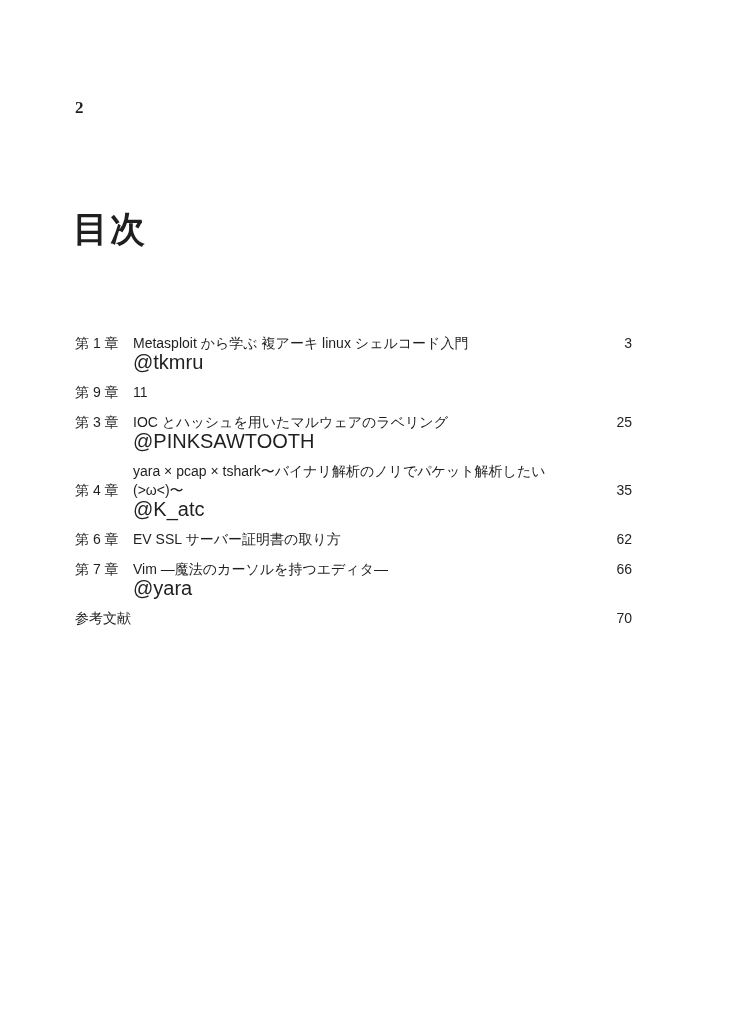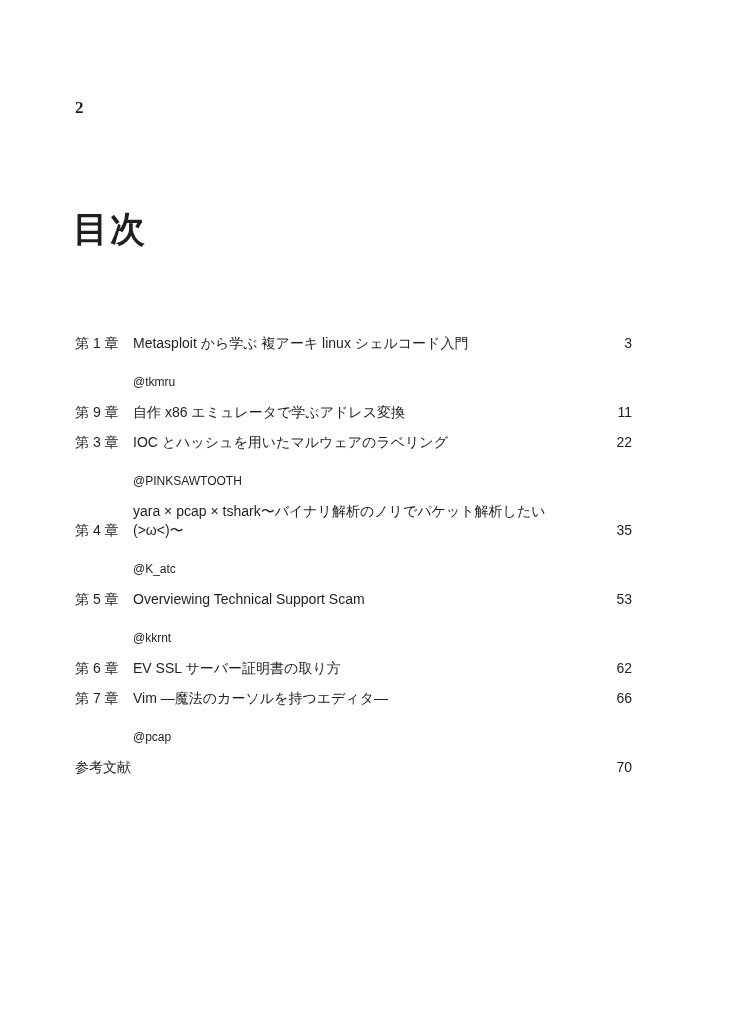--- a/index.html
+++ b/index.html
@@ -56,22 +56,22 @@
   .chapter-title {
     flex: 1 1 auto;
     padding-right: 18px;
   }
   .chapter-page {
     flex: none;
     text-align: right;
   }
   .toc-author {
     margin-left: 58px;
-    margin-top: 20px;
-    font-size: 12px;
+    margin-top: 0;
+    font-size: 20px;
     line-height: 19px;
   }
   .ref-title {
     flex: 1 1 auto;
     padding-right: 18px;
   }
 </style>
 </head>
 <body>
 
@@ -88,67 +88,58 @@
         <span class="chapter-label">第 1 章</span>
         <span class="chapter-title">Metasploit から学ぶ 複アーキ linux シェルコード入門</span>
         <span class="chapter-page">3</span>
       </div>
       <div class="toc-author">@tkmru</div>
     </div>
 
     <div class="toc-entry">
       <div class="toc-row">
         <span class="chapter-label">第 9 章</span>
-        <span class="chapter-title">自作 x86 エミュレータで学ぶアドレス変換</span>
         <span class="chapter-page">11</span>
       </div>
     </div>
 
     <div class="toc-entry">
       <div class="toc-row">
         <span class="chapter-label">第 3 章</span>
         <span class="chapter-title">IOC とハッシュを用いたマルウェアのラベリング</span>
-        <span class="chapter-page">22</span>
+        <span class="chapter-page">25</span>
       </div>
       <div class="toc-author">@PINKSAWTOOTH</div>
     </div>
 
     <div class="toc-entry">
       <div class="toc-row">
         <span class="chapter-label">第 4 章</span>
         <span class="chapter-title">yara × pcap × tshark〜バイナリ解析のノリでパケット解析したい (&gt;ω&lt;)〜</span>
         <span class="chapter-page">35</span>
       </div>
       <div class="toc-author">@K_atc</div>
     </div>
 
-    <div class="toc-entry">
-      <div class="toc-row">
-        <span class="chapter-label">第 5 章</span>
-        <span class="chapter-title">Overviewing Technical Support Scam</span>
-        <span class="chapter-page">53</span>
-      </div>
-      <div class="toc-author">@kkrnt</div>
-    </div>
 
     <div class="toc-entry">
       <div class="toc-row">
         <span class="chapter-label">第 6 章</span>
         <span class="chapter-title">EV SSL サーバー証明書の取り方</span>
         <span class="chapter-page">62</span>
       </div>
     </div>
 
     <div class="toc-entry">
       <div class="toc-row">
         <span class="chapter-label">第 7 章</span>
         <span class="chapter-title">Vim —魔法のカーソルを持つエディタ—</span>
         <span class="chapter-page">66</span>
       </div>
-      <div class="toc-author">@pcap</div>
+      <div class="toc-author">@yara</div>
     </div>
 
     <div class="toc-entry">
       <div class="toc-row">
         <span class="ref-title">参考文献</span>
         <span class="chapter-page">70</span>
       </div>
     </div>
 
   </div>

